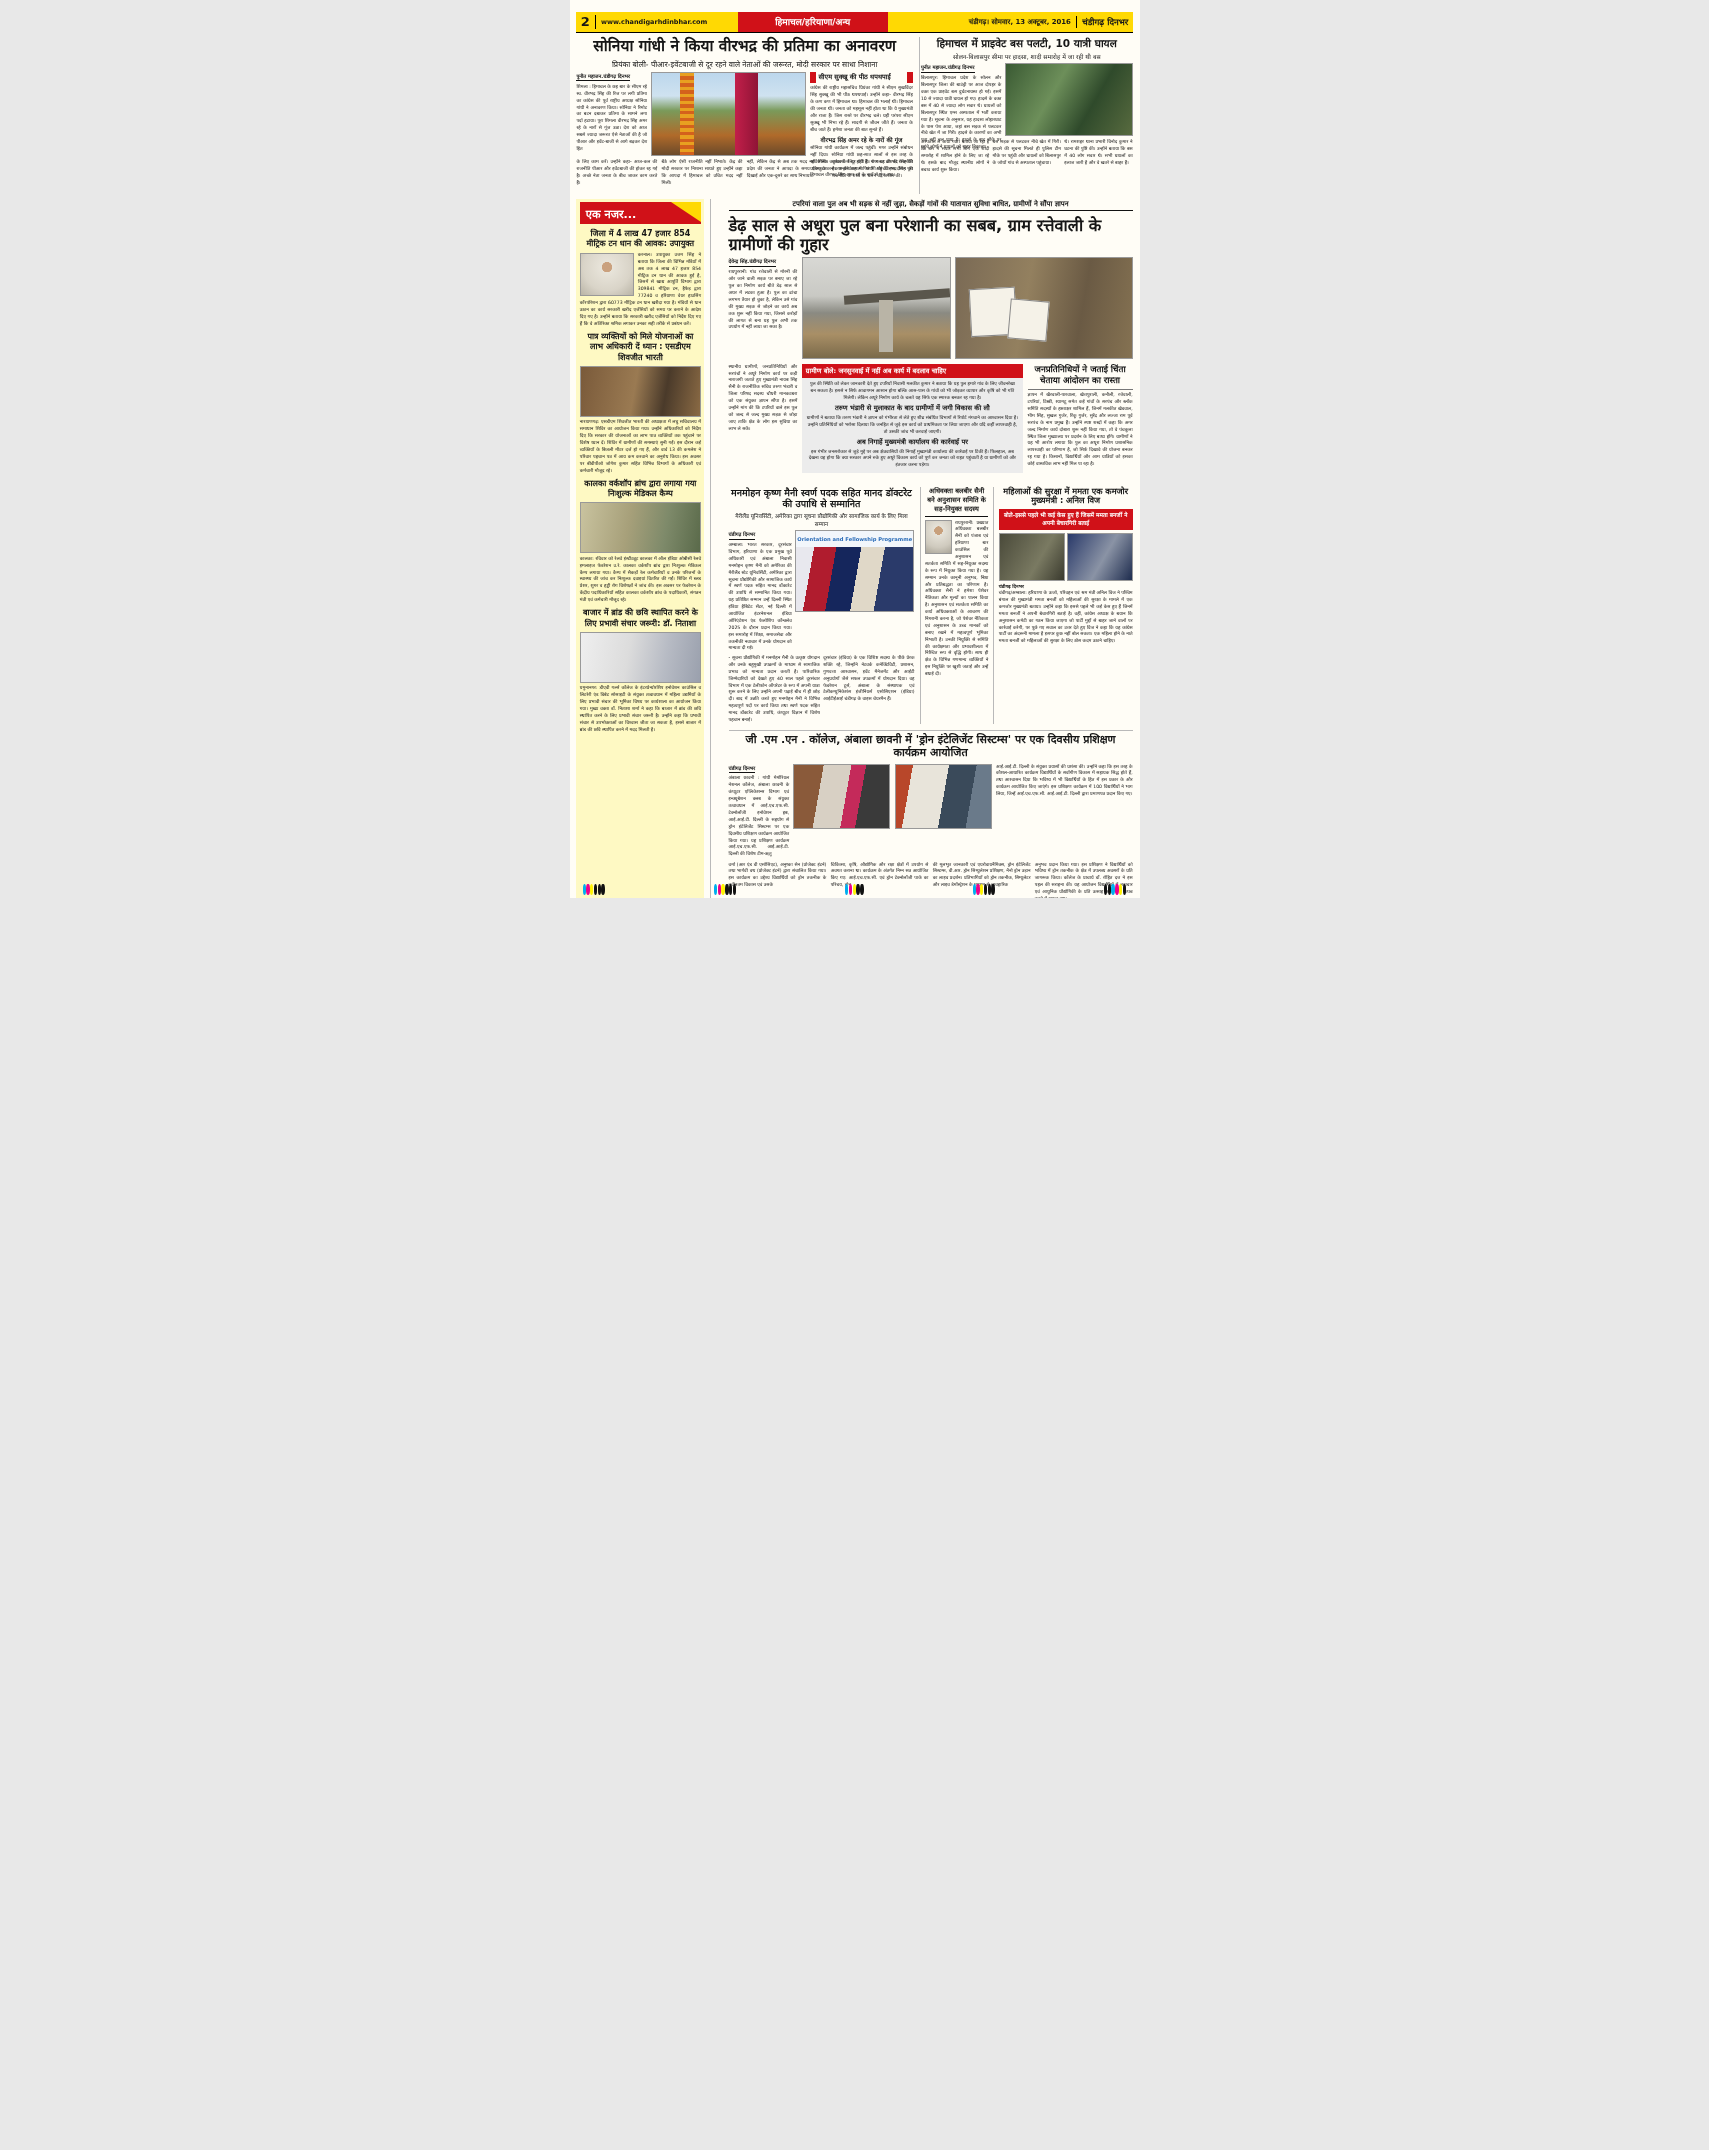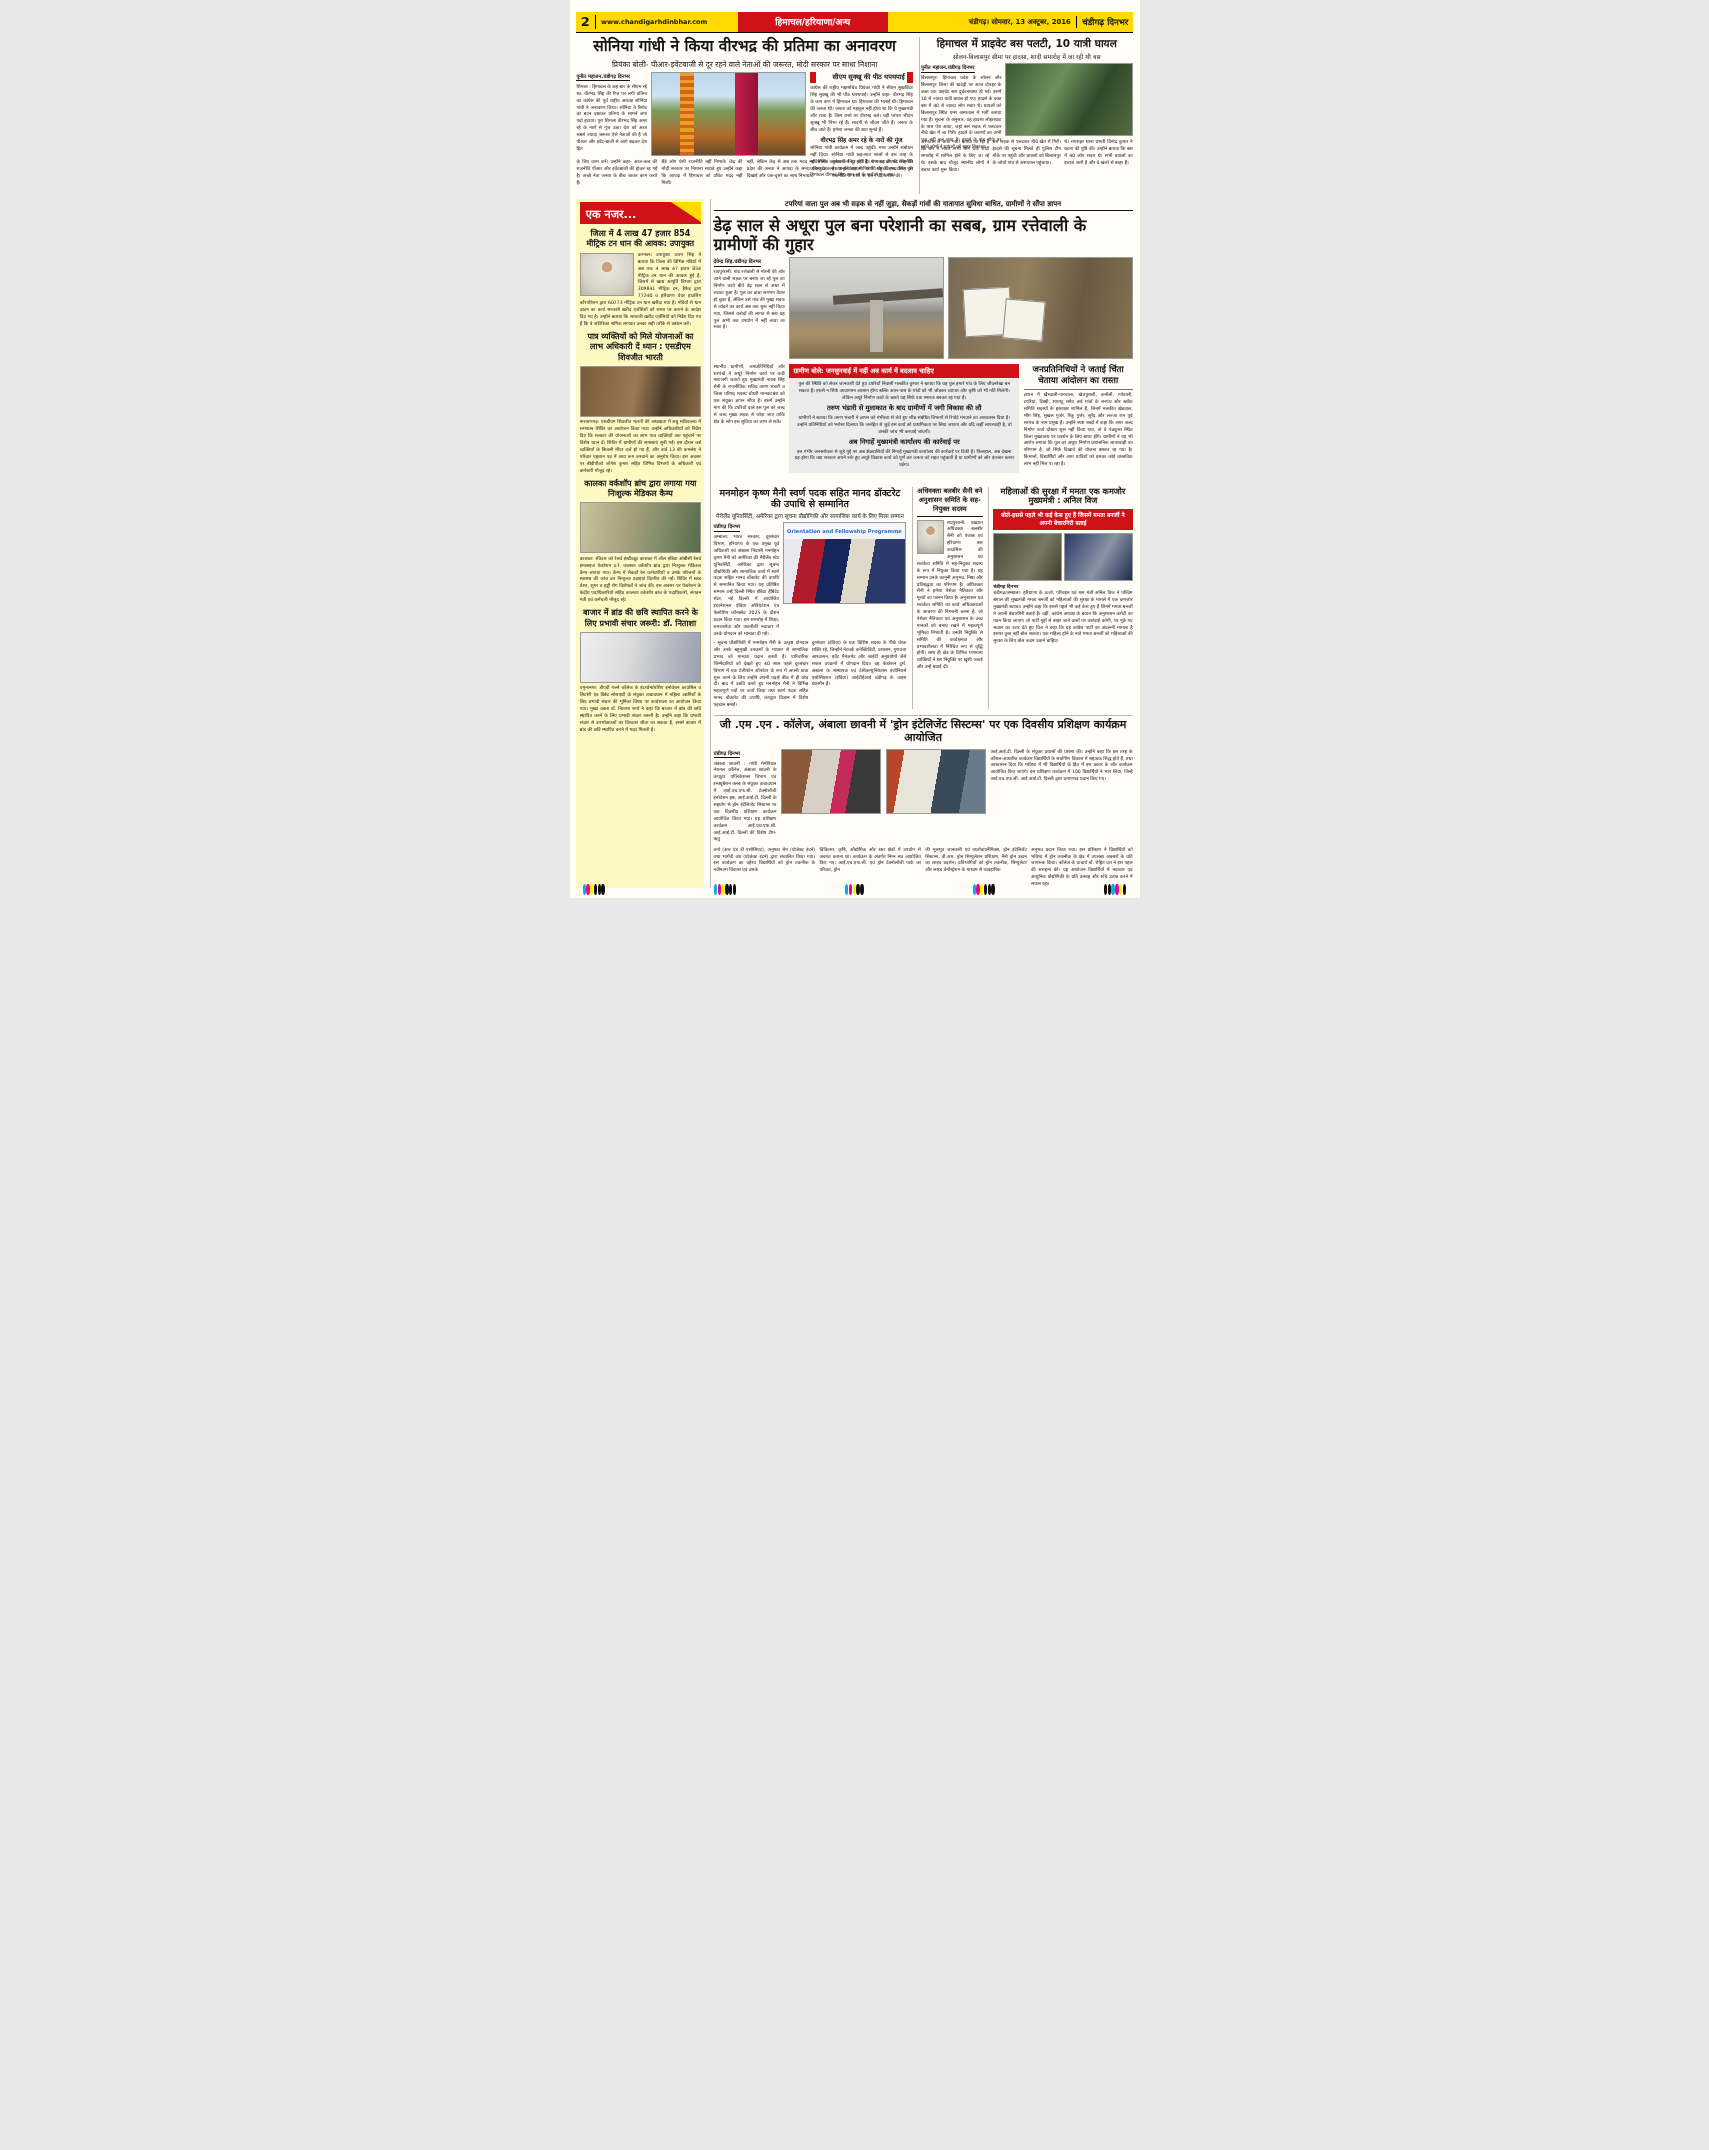--- a/index.html
+++ b/index.html
@@ -38,21 +38,21 @@
   .sonia-cols { display:flex; gap:4.3px; height:84px; }
   .s-col1 { flex:0 0 21%; }
   .s-photo { flex:1; background:linear-gradient(180deg,#bcd7ec 0%,#cfe2f0 28%,#7a9a5a 46%,#b06a2a 76%,#6b4a2a 100%); }
   .s-photo .drape { position:absolute; left:54%; top:0; width:15%; height:100%;
                     background:linear-gradient(90deg,#c21f4a,#8f1436); }
   .s-photo .garland { position:absolute; left:18%; top:0; width:9%; height:100%;
                       background:repeating-linear-gradient(180deg,#e8a020 0 3.4px,#d4611c 3.4px 6.9px); }
   .s-col3 { flex:0 0 30.5%; }
   .crosshead { display:flex; align-items:center; gap:2.6px; margin-bottom:2.2px; }
   .redblk { width:5.6px; height:11.2px; background:#d01118; flex:0 0 auto; }
-  .crosshead h3 { font-size:6.5px; text-align:right; flex:1; }
+  .crosshead h3 { font-size:6.5px; text-align:left; flex:1; }
   .mini-head { font-size:6px; text-align:center; margin:2.6px 0 1.7px 0; }
   .sonia-bottom { display:flex; gap:4.3px; margin-top:3.4px; }
   .sonia-bottom p { flex:1; }
   .art-bus { flex:1; border-left:0.4px solid #b9b9b9; padding-left:1px; }
   .art-bus h1 { font-size:10.5px; text-align:center; }
   .art-bus .subhead { font-size:6.2px; text-align:center; margin:2.6px 0; }
   .bus-cols { display:flex; gap:3.4px; height:73px; }
   .bus-col1 { flex:0 0 38%; }
   .bus-photo { flex:1; background:linear-gradient(120deg,#3a5a33 0%,#6d8f5a 38%,#2f4a2b 66%,#586b3f 100%); }
   .bus-bottom { display:flex; gap:3.4px; margin-top:2.6px; }
@@ -238,21 +238,21 @@
         <p class="body-txt">कालका: रविवार को रेलवे इंस्टीट्यूट कालका में ऑल इंडिया ओबीसी रेलवे इम्प्लाइज फेडरेशन उ.रे. कालका वर्कशॉप ब्रांच द्वारा निःशुल्क मेडिकल कैम्प लगाया गया। कैम्प में सैकड़ों रेल कर्मचारियों व उनके परिजनों के स्वास्थ्य की जांच कर निःशुल्क दवाइयां वितरित की गईं। शिविर में ब्लड प्रेशर, शुगर व हड्डी रोग विशेषज्ञों ने जांच की। इस अवसर पर फेडरेशन के केंद्रीय पदाधिकारियों सहित कालका वर्कशॉप ब्रांच के पदाधिकारी, संगठन मंत्री एवं कर्मचारी मौजूद रहे।</p>
       </div>
 
       <div class="sb-story">
         <h3>बाजार में ब्रांड की छवि स्थापित करने के लिए प्रभावी संचार जरूरी: डॉ. निताशा</h3>
         <div class="photo sb-photo hall-photo"></div>
         <p class="body-txt">यमुनानगर: डीएवी गर्ल्स कॉलेज के इंटरप्रेन्योरशिप इनोवेशन काउंसिल व लिटरेरी एंड डिबेट सोसाइटी के संयुक्त तत्वावधान में महिला उद्यमियों के लिए प्रभावी संचार की भूमिका विषय पर कार्यशाला का आयोजन किया गया। मुख्य वक्ता डॉ. निताशा शर्मा ने कहा कि बाजार में ब्रांड की छवि स्थापित करने के लिए प्रभावी संचार जरूरी है। उन्होंने कहा कि प्रभावी संचार से उपभोक्ताओं का विश्वास जीता जा सकता है, इससे बाजार में ब्रांड की छवि स्थापित करने में मदद मिलती है।</p>
       </div>
     </aside>
 
-    <div class="main-col colrule-l" style="padding-left:3px;">
+    <div class="main-col colrule-l" style="padding-left:18px;">
 
       <article>
         <div class="kicker">टपरियां वाला पुल अब भी सड़क से नहीं जुड़ा, सैकड़ों गांवों की यातायात सुविधा बाधित, ग्रामीणों ने सौंपा ज्ञापन</div>
         <h1 class="bridge-head">डेढ़ साल से अधूरा पुल बना परेशानी का सबब, ग्राम रत्तेवाली के ग्रामीणों की गुहार</h1>
         <div class="bridge-body">
           <div class="b-col1">
             <div class="byline">देवेन्द्र सिंह.चंडीगढ़ दिनभर</div>
             <p class="body-txt">रायपुररानी: गांव रत्तेवाली से मोरनी की ओर जाने वाली सड़क पर बनाए जा रहे पुल का निर्माण कार्य बीते डेढ़ साल से अधर में लटका हुआ है। पुल का ढांचा लगभग तैयार हो चुका है, लेकिन उसे गांव की मुख्य सड़क से जोड़ने का कार्य अब तक शुरू नहीं किया गया, जिससे करोड़ों की लागत से बना यह पुल अभी तक उपयोग में नहीं लाया जा सका है।</p>
           </div>
           <div class="photo bridge-photo">

